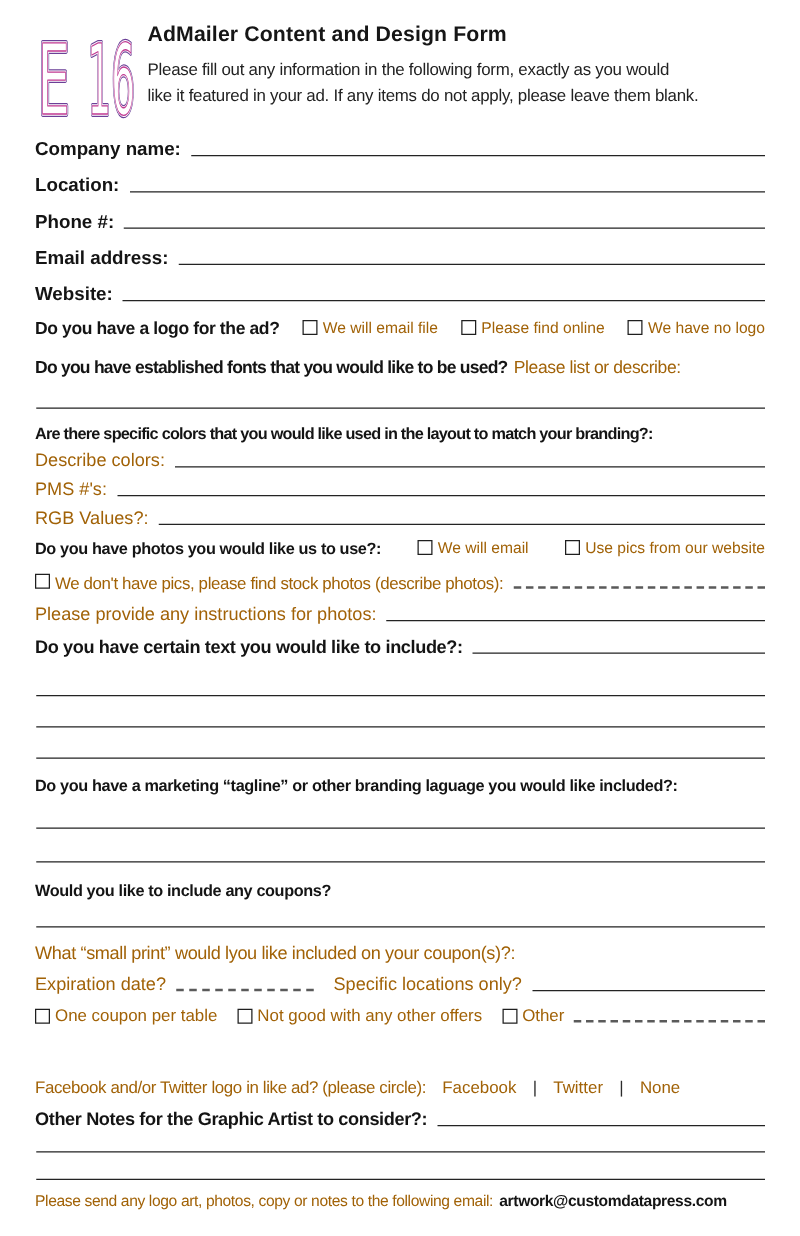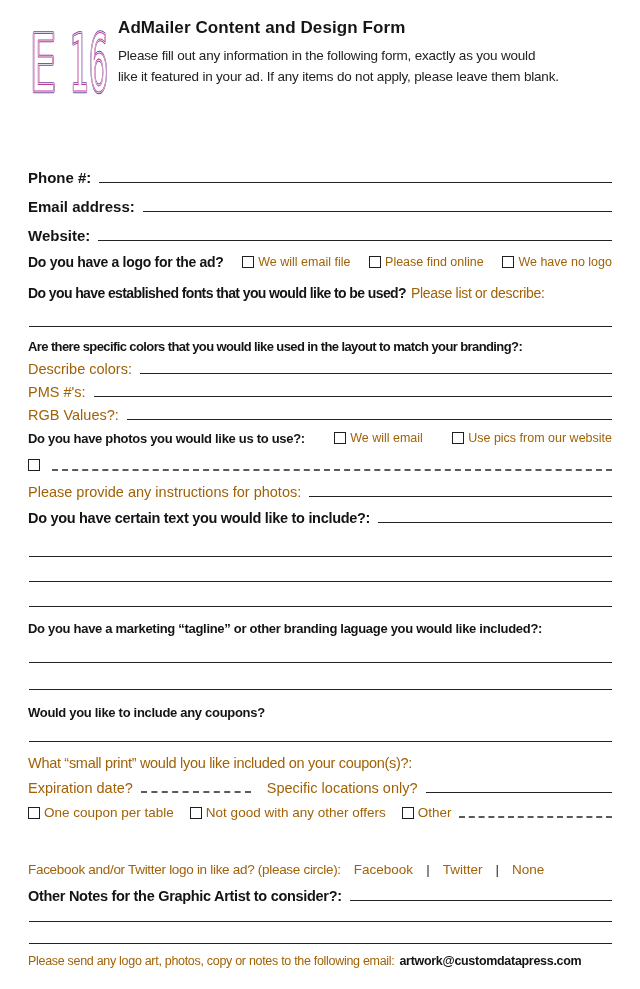--- a/index.html
+++ b/index.html
@@ -63,20 +63,28 @@
       </g>
     </svg>
   </div>
 
   <div class="header-text">
     <div class="title">AdMailer Content and Design Form</div>
     <div class="sub-line">Please fill out any information in the following  form, exactly as you would</div>
     <div class="sub-line">like it featured in your ad. If any items do not apply, please leave them blank.</div>
   </div>
 
+  <div class="row" style="top:106px">
+    <span class="b fz15">Company name:</span>
+    <span class="fill"></span>
+  </div>
+  <div class="row" style="top:135px">
+    <span class="b fz15">Location:</span>
+    <span class="fill"></span>
+  </div>
   <div class="row" style="top:164px">
     <span class="b fz15">Phone #:</span>
     <span class="fill"></span>
   </div>
   <div class="row" style="top:193px">
     <span class="b fz15">Email address:</span>
     <span class="fill"></span>
   </div>
   <div class="row" style="top:222px">
     <span class="b fz15">Website:</span>
@@ -127,20 +135,21 @@
       <span class="cb"></span>
       <span>We will email</span>
     </span>
     <span class="cb-item fz125 r">
       <span class="cb"></span>
       <span>Use pics from our website</span>
     </span>
   </div>
   <div class="row" style="top:452px">
     <span class="cb" style="margin-bottom:3px"></span>
+    <span class="r fz135 ls1">We don't have pics, please find stock photos (describe photos):</span>
     <span class="fill dashed"></span>
   </div>
   <div class="row" style="top:478px">
     <span class="r fz145">Please provide any instructions for photos:</span>
     <span class="fill"></span>
   </div>
 
   <div class="row" style="top:504px">
     <span class="b fz145 ls1">Do you have certain text you would like to include?:</span>
     <span class="fill"></span>

